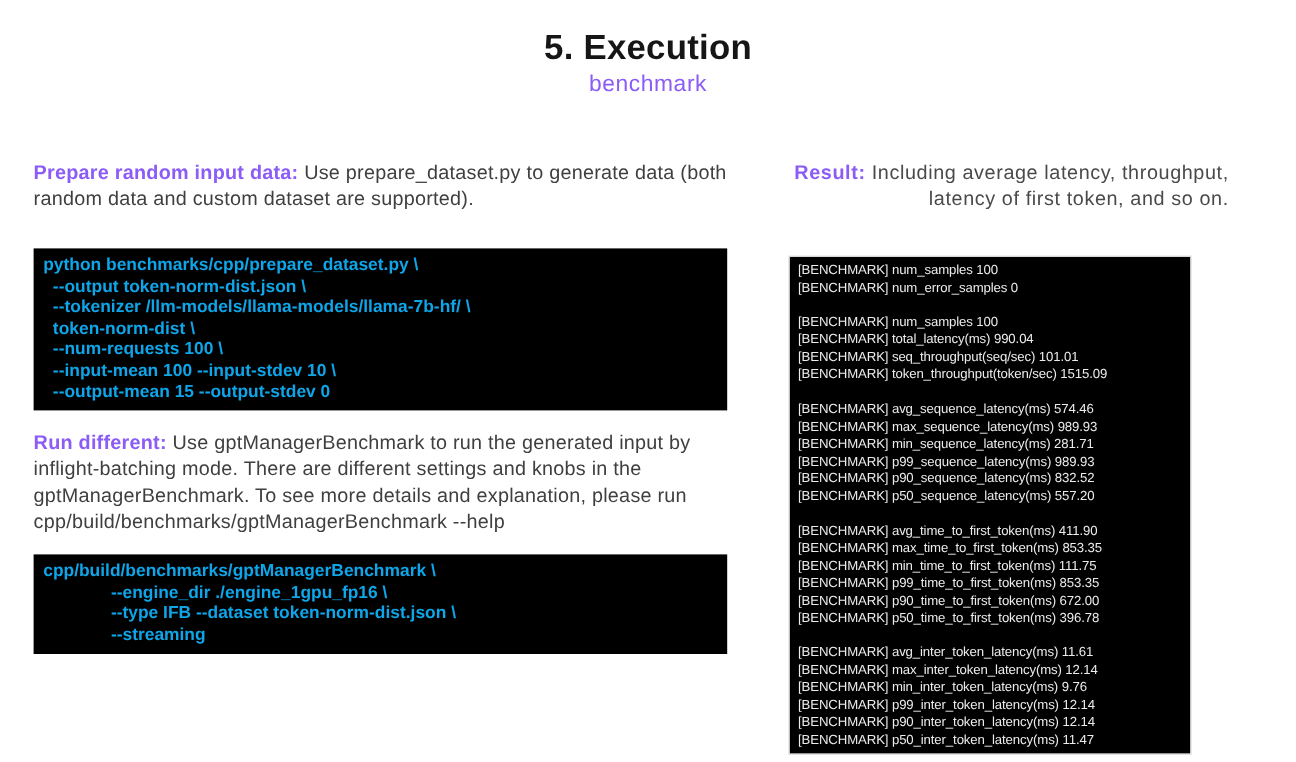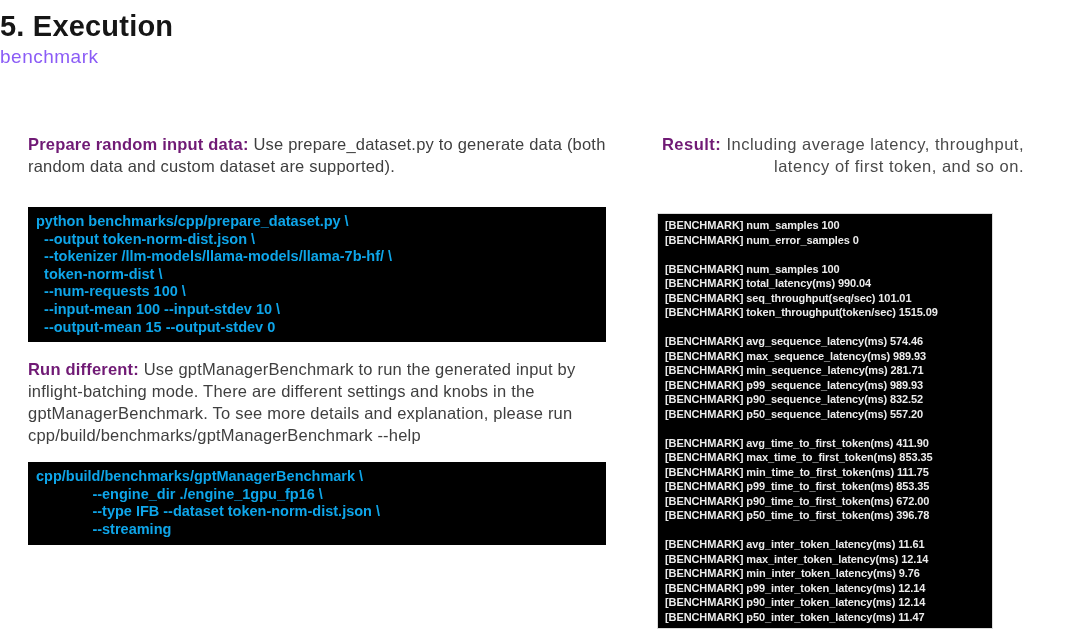--- a/index.html
+++ b/index.html
@@ -4,53 +4,53 @@
 <style>
   * { margin: 0; padding: 0; box-sizing: border-box; }
   html, body {
     width: 1080px; height: 635px;
     background: #ffffff;
     font-family: "Liberation Sans", sans-serif;
     overflow: hidden;
   }
   .slide { position: relative; width: 1080px; height: 635px; background: #ffffff; }
 
-  .header { position: absolute; top: 10px; left: 0; width: 100%; }
+  .header { position: absolute; top: 24px; left: 0; width: 100%; text-align: center; }
   .title {
     font-size: 29px; font-weight: 700; color: #161616; letter-spacing: 0.2px;
   }
   .subtitle {
     font-size: 19px; font-weight: 400; color: #8b5cf6; margin-top: 3px; letter-spacing: 0.5px;
   }
 
   .col-left  { position: absolute; top: 133px; left: 28px;  width: 578px; }
   .col-right { position: absolute; top: 133px; left: 658px; width: 366px; }
 
   .para {
     font-size: 16.5px; line-height: 22px; color: #3f3f3f; letter-spacing: 0.2px;
   }
-  .para .label { font-weight: 700; color: #701a75; }
+  .para .label { font-weight: 700; color: #8b5cf6; }
   .para .ptext { white-space: pre-wrap; }
   .col-right .para { letter-spacing: 0.5px; color: #4a4a4a; text-align: right; }
 
   .codeblock {
     background: #000000; color: #0ea5e9;
     font-family: "Liberation Sans", sans-serif;
     font-weight: 700; font-size: 14.5px; line-height: 17.6px;
     padding: 6px 8px; white-space: pre;
     width: 100%;
   }
   .codeblock.first { margin-top: 30px; }
   .para.second { margin-top: 16px; }
   .codeblock.second { margin-top: 16px; }
 
   .terminal {
     background: #000000; color: #ececec;
     font-family: "Liberation Sans", sans-serif;
-    font-weight: 700; font-size: 11px; line-height: 14.5px;
+    font-weight: 400; font-size: 11px; line-height: 14.5px;
     letter-spacing: -0.1px;
     padding: 4px 7px; white-space: pre;
     width: 334px; height: 414px;
     margin-top: 37px;
     outline: 1px solid #dcdcdc;
     overflow: hidden;
   }
 </style>
 </head>
 <body>

